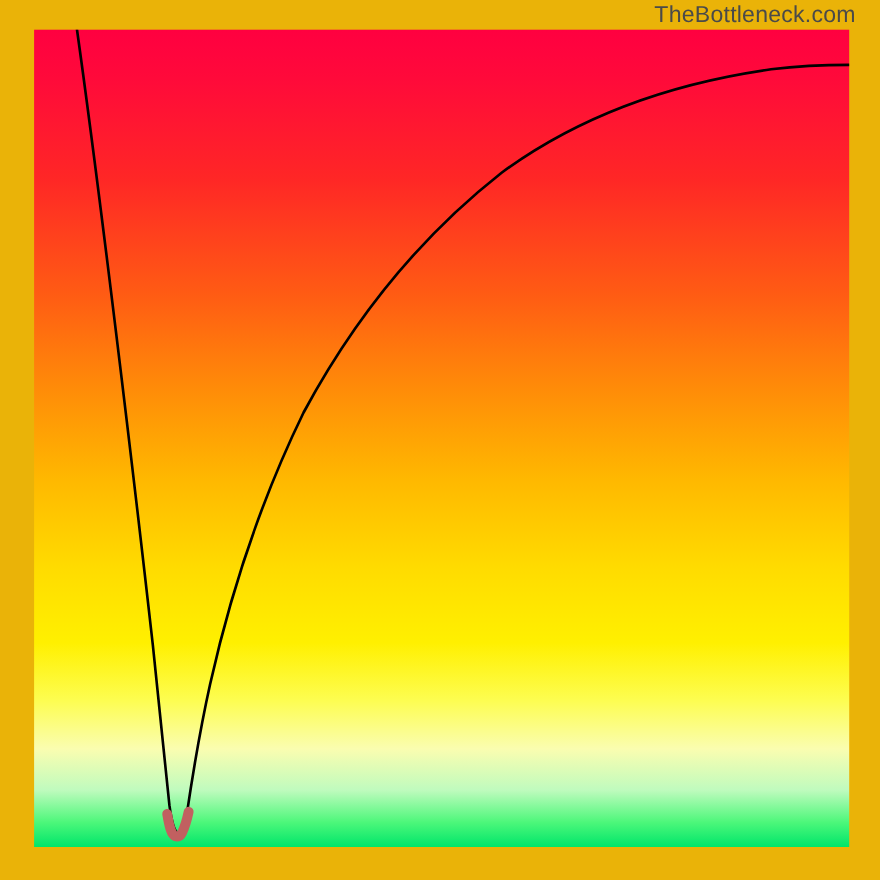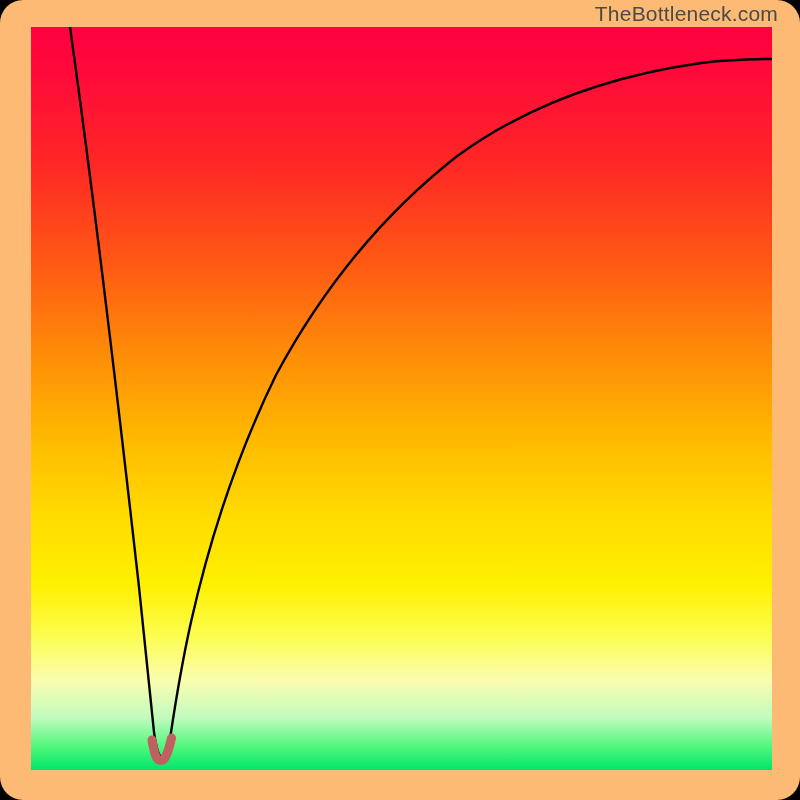--- a/index.html
+++ b/index.html
@@ -1,22 +1,21 @@
 <!DOCTYPE html>
 <html><head>
 <meta charset="utf-8">
 <style>
   * { margin: 0; padding: 0; box-sizing: border-box; }
   html, body { width: 800px; height: 800px; overflow: hidden; background: #000; font-family: Arial, Helvetica, sans-serif; }
   .frame {
     position: absolute;
     left: 0; top: 0;
     width: 800px; height: 800px;
-    background: #fdba74;
-    border-radius: 23px;
+    background: #eab308;
   }
   .plot {
     position: absolute;
     left: 31px; top: 27px;
     width: 741px; height: 743px;
     background: linear-gradient(to bottom,
       #ff0040 0%,
       #ff0a3a 6%,
       #ff2626 18%,
       #ff5a14 32%,

